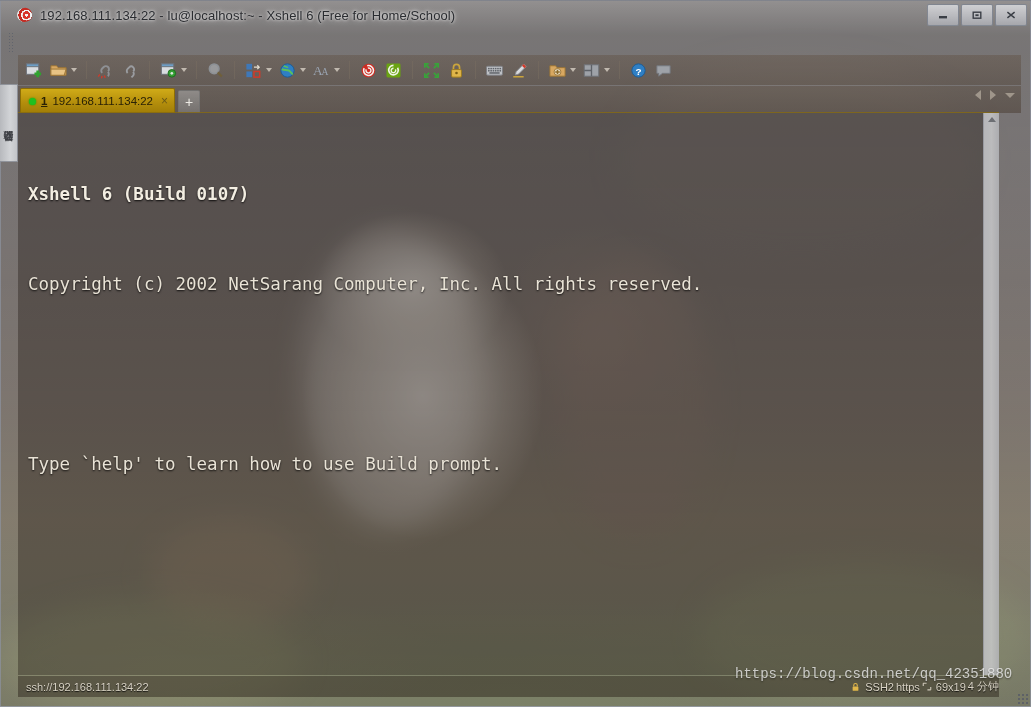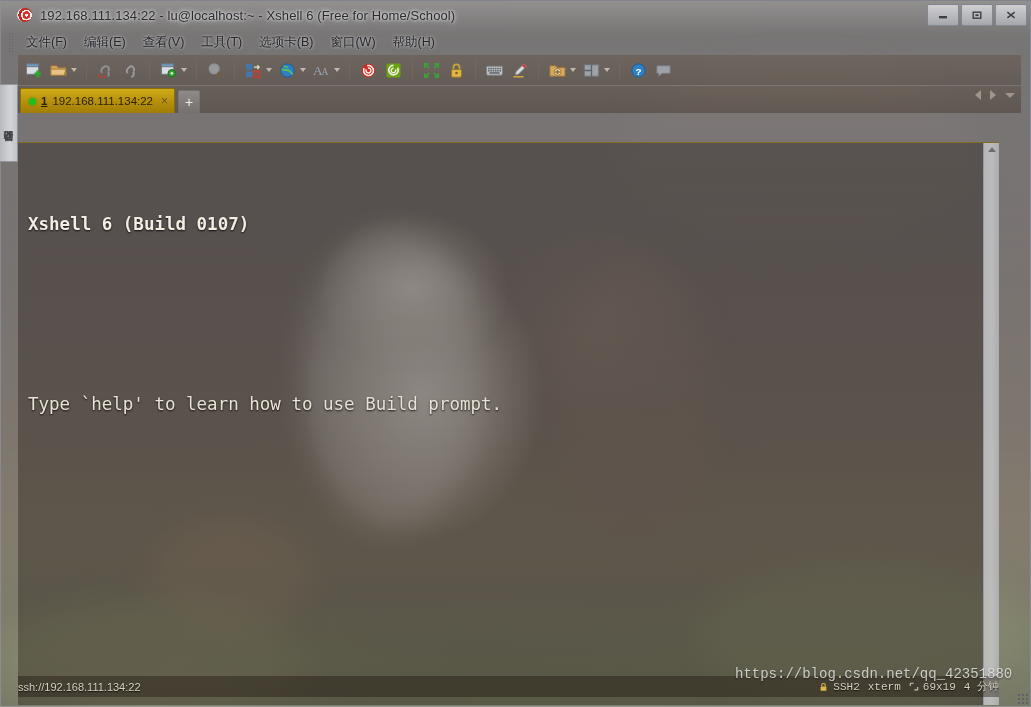--- a/index.html
+++ b/index.html
@@ -134,21 +134,20 @@
   .tri.l{border-top:5px solid transparent;border-bottom:5px solid transparent;border-right:6px solid rgba(190,182,168,.65);}
   .tri.r{border-top:5px solid transparent;border-bottom:5px solid transparent;border-left:6px solid rgba(190,182,168,.65);}
   .tri.d{border-left:5px solid transparent;border-right:5px solid transparent;border-top:5px solid rgba(190,182,168,.65);}
 
   
   #terminal{
     position:absolute;left:18px;top:112px;width:981px;height:562px;
     background:rgba(22,14,8,.34);
     overflow:hidden;
     border-top:1px solid rgba(150,120,20,.7);
-    margin-top:30px;
   }
   #term-text{
     position:absolute;left:10px;top:6px;right:4px;
     font-family:"DejaVu Sans Mono","Liberation Mono",monospace;
     font-size:17.5px;line-height:30px;
     color:#e9e3d6;
     text-shadow:0 1px 2px rgba(0,0,0,.85);
     white-space:pre;
   }
   #term-text .line{height:30px;}
@@ -168,22 +167,22 @@
   }
 
   
   #statusbar{
     position:absolute;left:18px;top:676px;width:981px;height:21px;
     background:rgba(30,22,14,.42);
     display:flex;align-items:center;
     font-size:11px;color:#d8d2c4;
     text-shadow:0 1px 1px rgba(0,0,0,.8);
   }
-  #status-left{white-space:nowrap;}
-  #status-right{margin-left:auto;display:flex;align-items:center;gap:8px;white-space:nowrap;font-family:Liberation Mono, monospace;}
+  #status-left{margin-left:8px;white-space:nowrap;}
+  #status-right{margin-left:auto;display:flex;align-items:center;gap:2px;white-space:nowrap;}
   .st-item{display:flex;align-items:center;gap:4px;}
   #resize-grip{
     position:absolute;right:2px;bottom:2px;width:12px;height:12px;
     background-image:radial-gradient(rgba(90,94,102,.9) 45%, transparent 46%);
     background-size:4px 4px;background-position:right bottom;
   }
   #watermark{
     position:absolute;left:735px;top:666px;
     font-size:14px;color:rgba(240,240,240,.78);white-space:nowrap;
     font-family:Liberation Mono, monospace;
@@ -225,29 +224,20 @@
       </div>
       <div class="winbtn">
         <svg width="12" height="10" viewBox="0 0 12 10">
             <path d="M2.4 2.2 L9.6 7.8 M9.6 2.2 L2.4 7.8" stroke="#3b3f46" stroke-width="1.5" fill="none"></path>
           </svg>
       </div>
     </div>
   </div>
 
   <div id="menu-grip"></div>
-  <div id="menubar">
-    <div class="menu-item">文件(F)</div>
-    <div class="menu-item">编辑(E)</div>
-    <div class="menu-item">查看(V)</div>
-    <div class="menu-item">工具(T)</div>
-    <div class="menu-item">选项卡(B)</div>
-    <div class="menu-item">窗口(W)</div>
-    <div class="menu-item">帮助(H)</div>
-  </div>
 
   <div id="toolbar">
 
     <div class="tb">
       <svg class="ic" viewBox="0 0 20 20">
         <rect x="2.5" y="3" width="13" height="11" fill="#d9dce0" stroke="#6c7078"></rect>
         <rect x="2.5" y="3" width="13" height="3" fill="#6d9ec6" stroke="#6c7078"></rect>
         <path d="M11 13.5h7 M14.5 10v7" stroke="#2fa32f" stroke-width="3"></path>
       </svg>
     </div>
@@ -447,20 +437,21 @@
     <div id="tabnav">
       <span class="tri l"></span>
       <span class="tri r"></span>
       <span class="tri d"></span>
     </div>
   </div>
 
   <div id="terminal">
     <div id="term-text">
       <div class="line bold">Xshell 6 (Build 0107)</div>
+      <div class="line">Copyright (c) 2002 NetSarang Computer, Inc. All rights reserved.</div>
       <div class="line">&nbsp;</div>
       <div class="line">Type `help' to learn how to use Build prompt.</div>
       <div class="line">&nbsp;</div>
       
       
       
       
       
       
       
@@ -475,21 +466,21 @@
   <div id="statusbar">
     <div id="status-left">ssh://192.168.111.134:22</div>
     <div id="status-right">
       <div class="st-item">
         <svg width="11" height="12" viewBox="0 0 20 20">
           <path d="M6.8 9V6.8a3.2 3.2 0 0 1 6.4 0V9" fill="none" stroke="#e0b64a" stroke-width="2"></path>
           <rect x="4.8" y="9" width="10.4" height="8" rx="1.2" fill="#e0b64a"></rect>
         </svg>
         <span>SSH2</span>
       </div>
-      <span class="st-item">xterm</span>
+      <span class="st-item">https</span>
       <div class="st-item">
         <svg width="10" height="11" viewBox="0 0 12 12">
           <path d="M1.5 2v3.5 M1.5 2h4 M10.5 10V6.5 M10.5 10h-4" stroke="#cfc9bb" stroke-width="1.3" fill="none"></path>
         </svg>
         <span>69x19</span>
       </div>
       <span class="st-item">4 分钟</span>
     </div>
   </div>
   <div id="resize-grip"></div>

